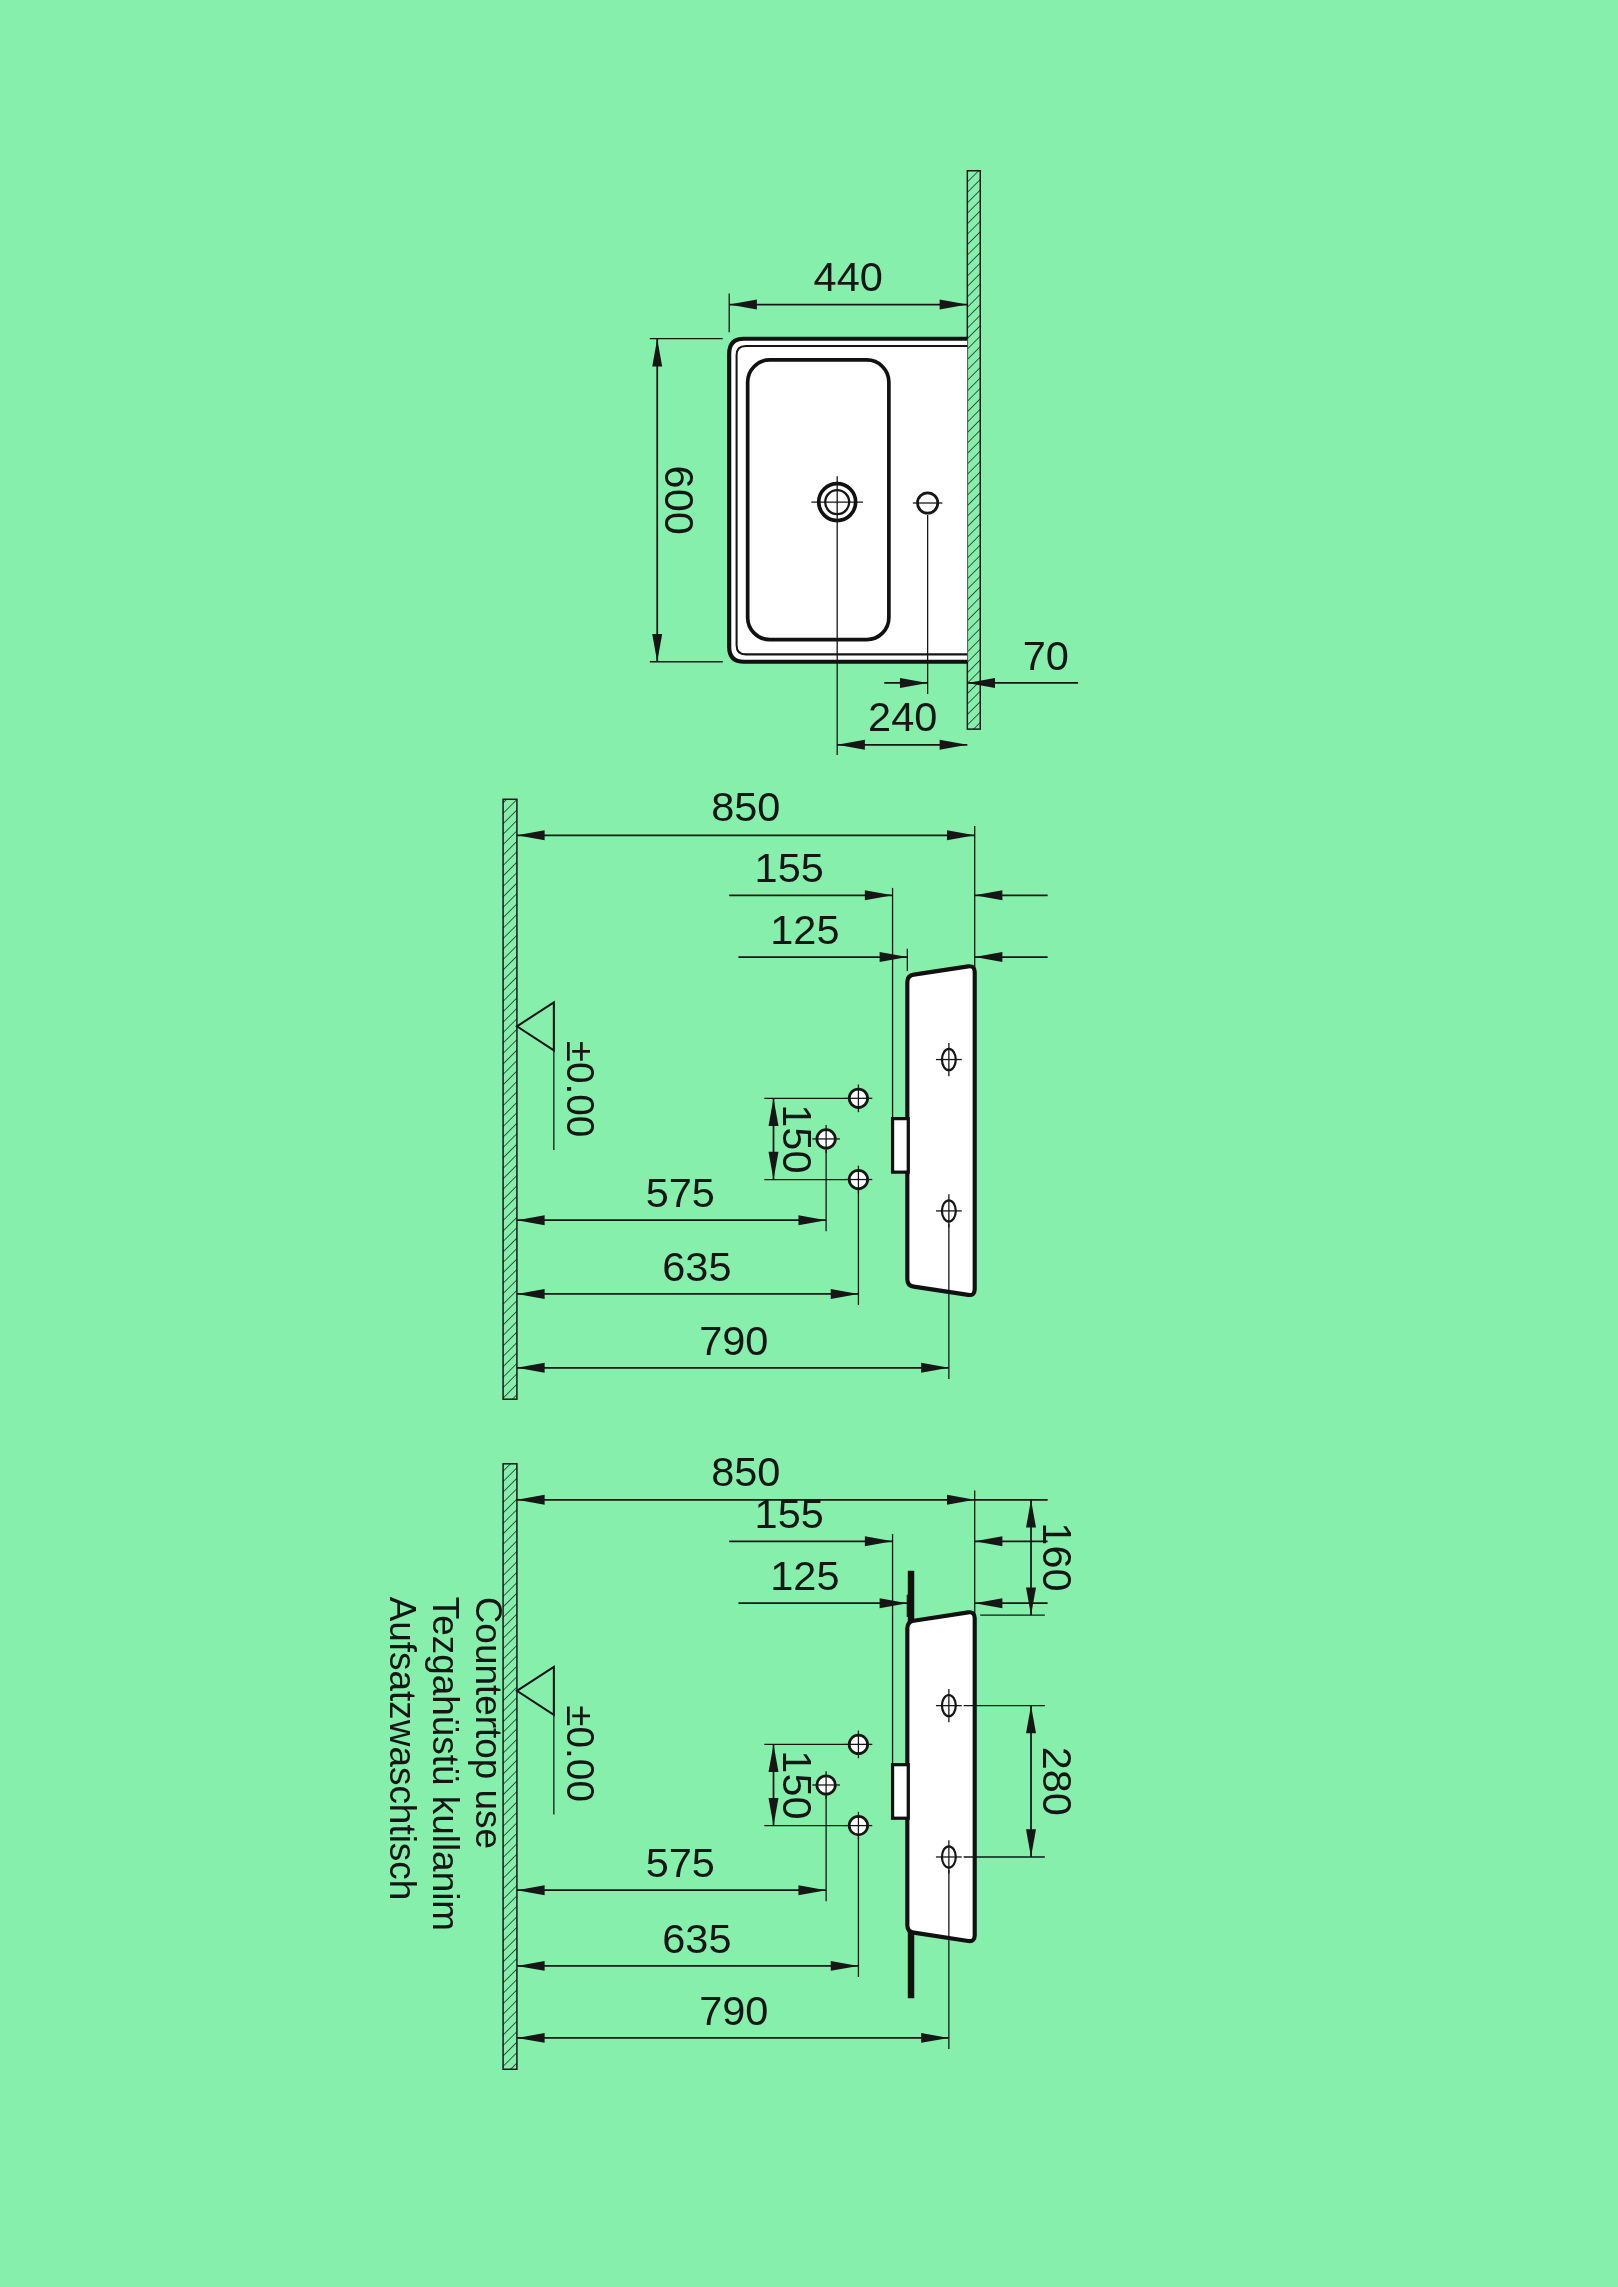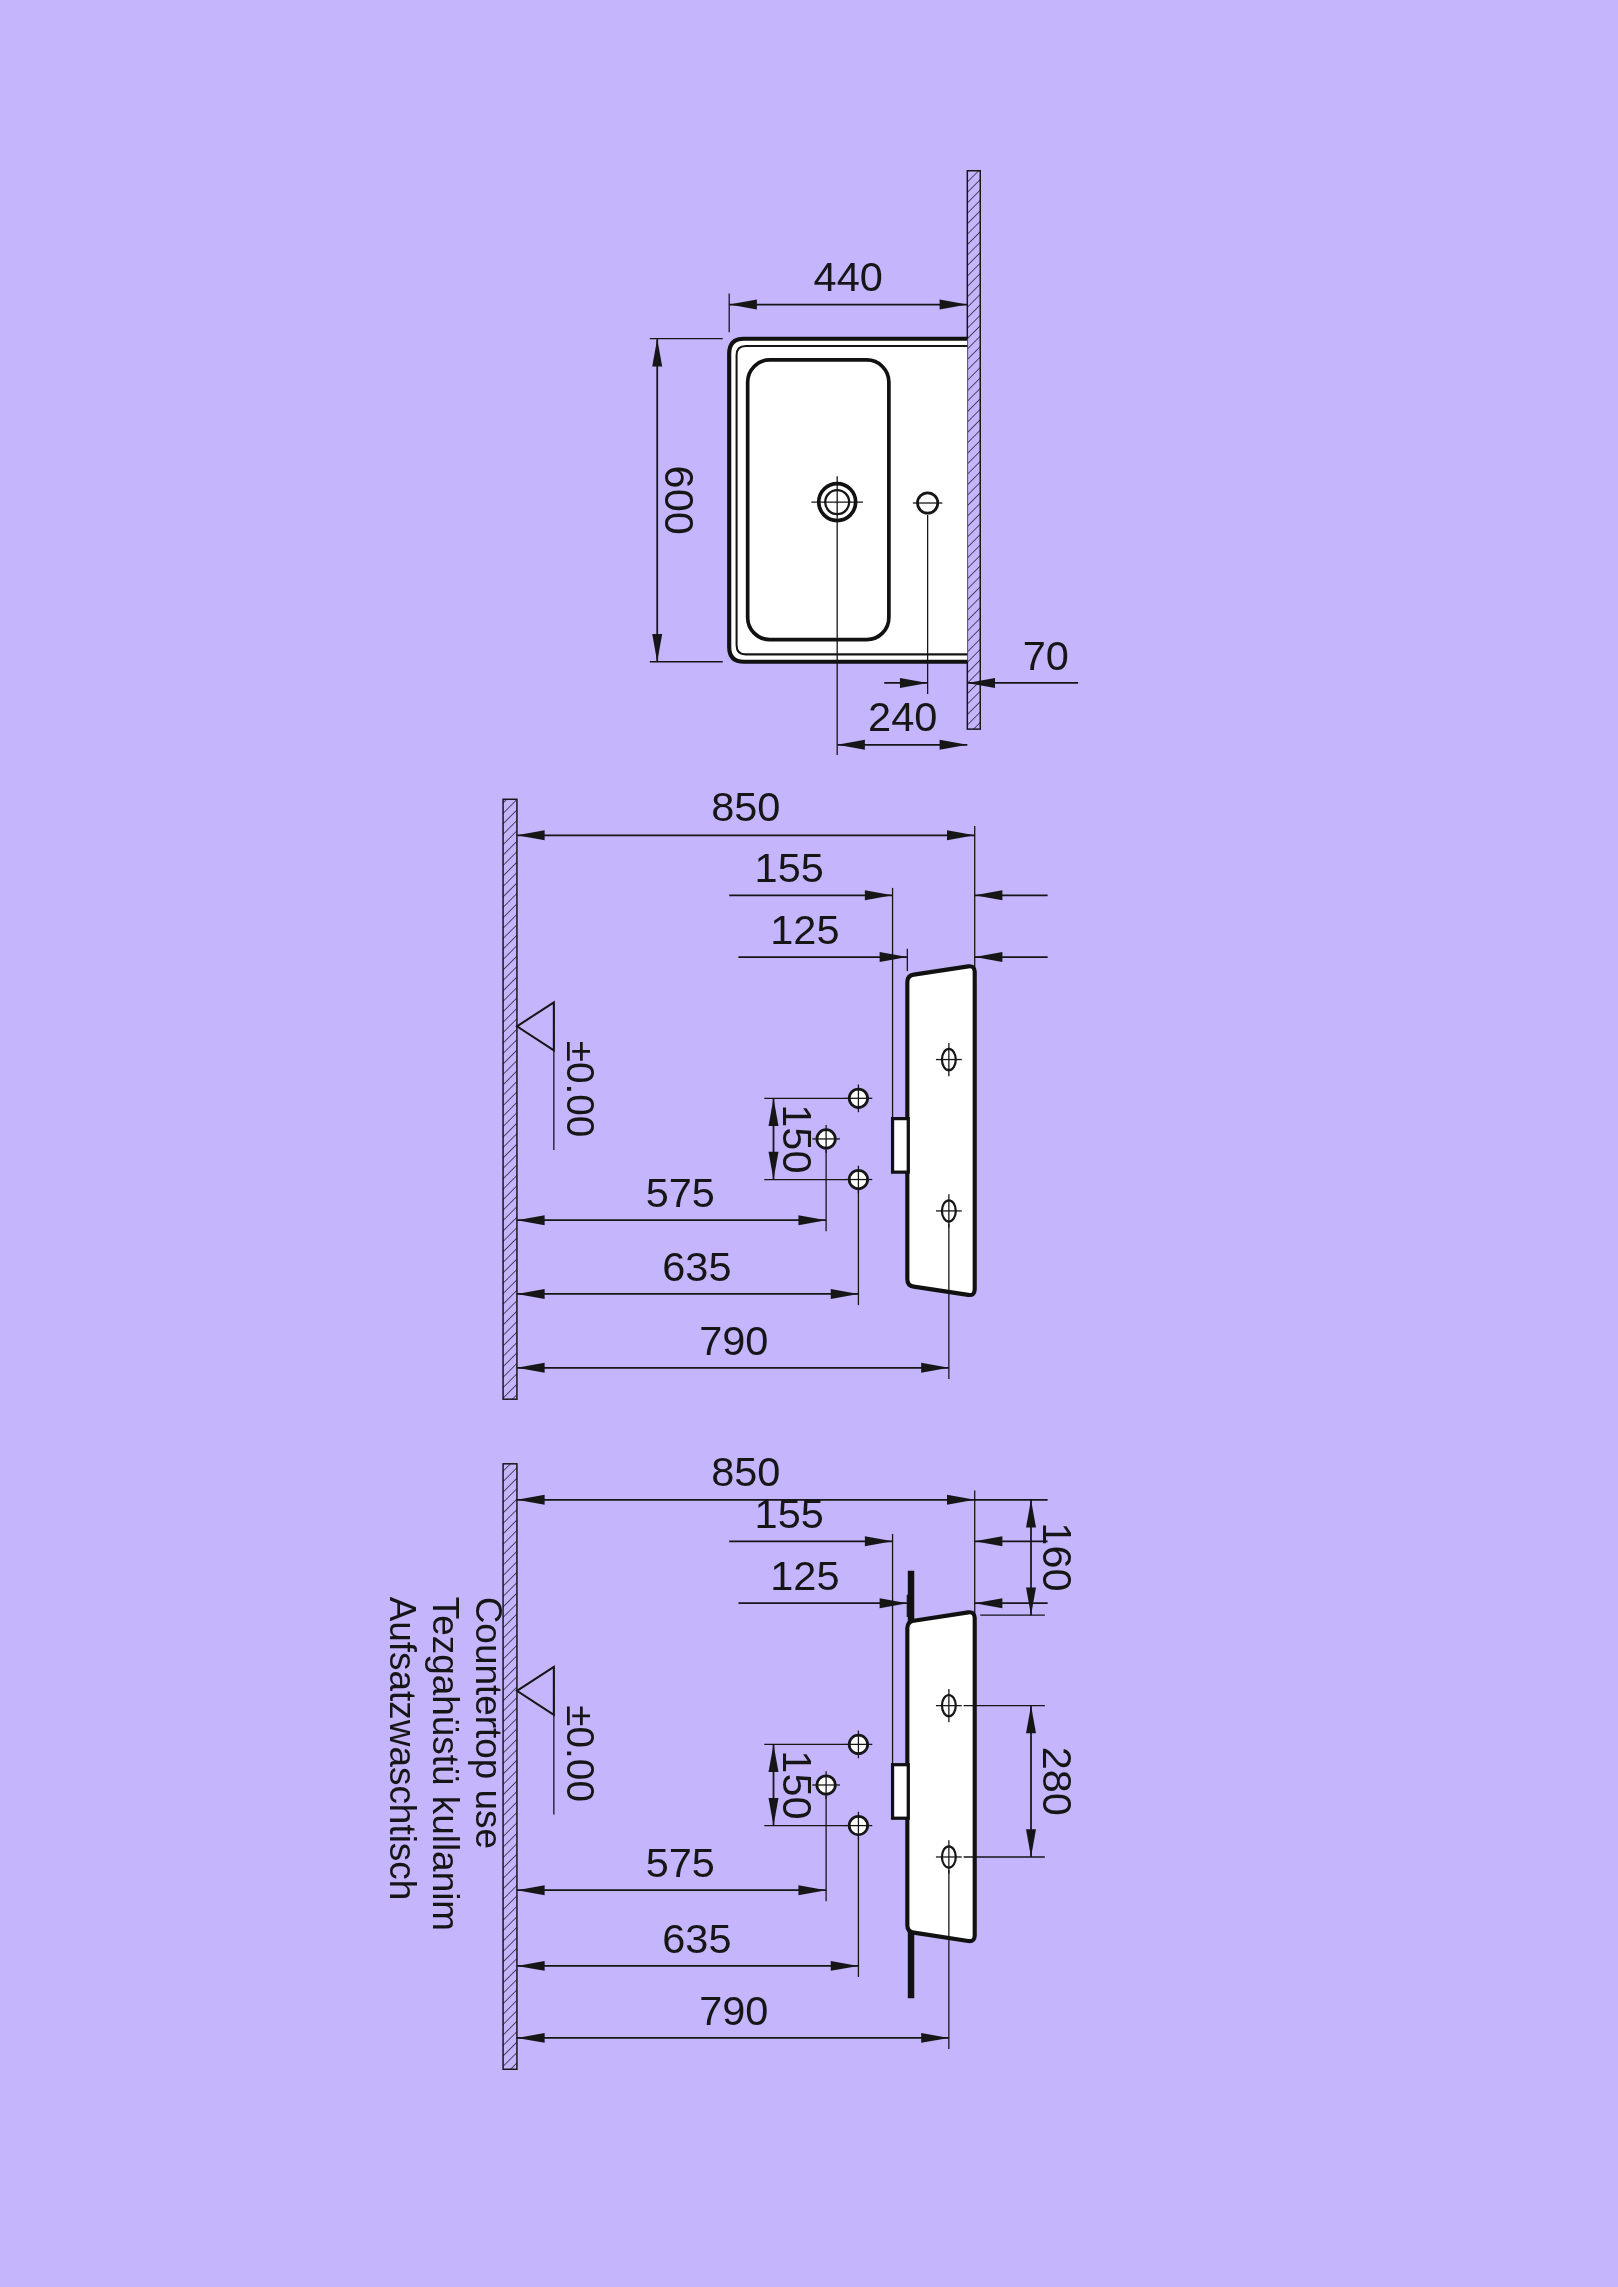--- a/index.html
+++ b/index.html
@@ -1,16 +1,16 @@
 <!DOCTYPE html>
 <html style="font-size:14.8px"><head>
 <meta charset="utf-8">
 <style>
   html,body{margin:0;padding:0;background:#ffffff;}
-  .stage{width:1619px;height:2288px;position:relative;background:#c4b5fd;}
+  .stage{width:1619px;height:2288px;position:relative;background:#86efac;}
   svg{display:block;}
   .ln{stroke:#161616;stroke-width:1.9;fill:none;}
   .xln{stroke:#161616;stroke-width:1.4;fill:none;}
   .thick{stroke:#111111;stroke-width:4.5;fill:#ffffff;stroke-linejoin:round;}
   .med{stroke:#161616;stroke-width:2.2;fill:none;}
   .bowl{stroke:#111111;stroke-width:4;fill:none;}
   .c3{stroke:#161616;stroke-width:3;fill:#ffffff;}
   .c25{stroke:#161616;stroke-width:2.5;fill:none;}
   .c4{stroke:#111111;stroke-width:4;fill:none;}
   .oval{stroke:#161616;stroke-width:2.4;fill:#ffffff;}

